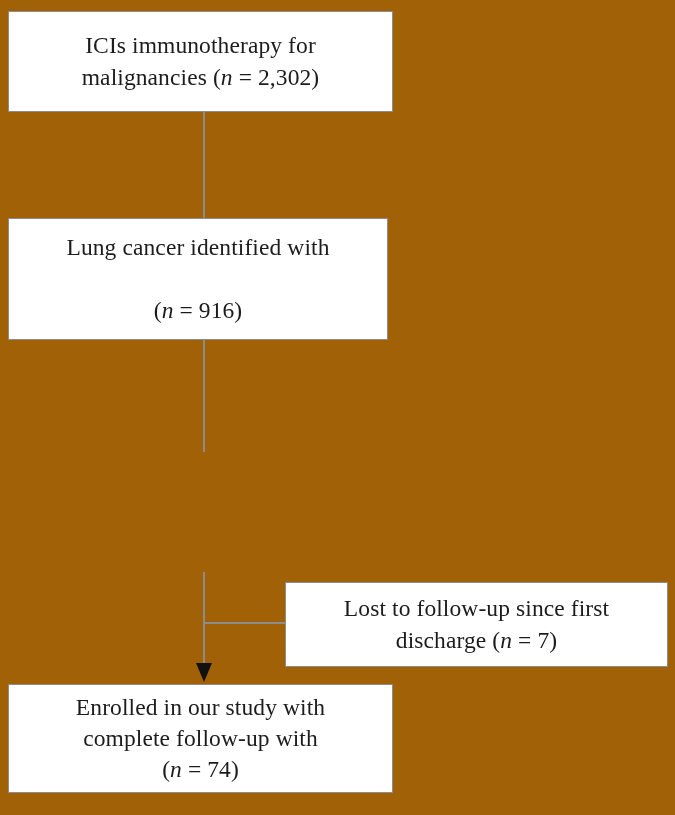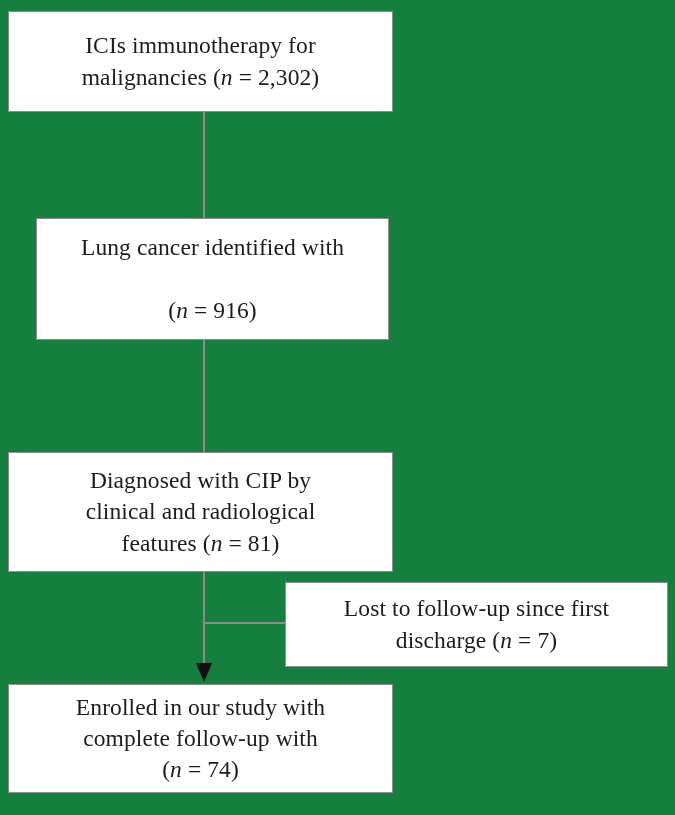--- a/index.html
+++ b/index.html
@@ -9,21 +9,21 @@
     background: #ffffff;
   }
   body {
     font-family: "Liberation Serif", "DejaVu Serif", serif;
     color: #1a1a1a;
   }
   #flow-canvas {
     position: relative;
     width: 675px;
     height: 815px;
-    background: #15803d;
+    background: #a16207;
     overflow: hidden;
   }
   .node-box {
     position: absolute;
     box-sizing: border-box;
     border: 1.6px solid #8c8c8c;
     background: #ffffff;
     display: flex;
     align-items: center;
     justify-content: center;
@@ -35,21 +35,21 @@
     letter-spacing: 0.1px;
     color: #1c1c1c;
     padding: 0 10px;
     white-space: pre-line;
   }
   .n-italic {
     font-style: italic;
   }
   
   #box-source      { left: 8px;   top: 11px;  width: 385px; height: 101px; }
-  #box-pathology   { left: 8px;   top: 218px; width: 353px; height: 122px; margin-left: 28px; }
+  #box-pathology   { left: 8px;   top: 218px; width: 380px; height: 122px; }
   #box-cip         { left: 8px;   top: 452px; width: 385px; height: 120px; }
   #box-lost        { left: 285px; top: 582px; width: 383px; height: 85px;  }
   #box-enrolled    { left: 8px;   top: 684px; width: 385px; height: 109px; }
 
   
   .connector-v {
     position: absolute;
     width: 2.4px;
     background: #8c8c8c;
   }
@@ -87,23 +87,20 @@
   <div id="arrow-to-enrolled"></div>
 
   <div class="node-box" id="box-source">
     <div class="node-text"><span>ICIs immunotherapy for</span><br><span>malignancies (</span><span class="n-italic">n</span><span> = 2,302)</span></div>
   </div>
 
   <div class="node-box" id="box-pathology">
     <div class="node-text"><span>Lung cancer identified with</span><br><br><span>(</span><span class="n-italic">n</span><span> = 916)</span></div>
   </div>
 
-  <div class="node-box" id="box-cip">
-    <div class="node-text"><span>Diagnosed with CIP by</span><br><span>clinical and radiological</span><br><span>features (</span><span class="n-italic">n</span><span> = 81)</span></div>
-  </div>
 
   <div class="node-box" id="box-lost">
     <div class="node-text"><span>Lost to follow-up since first</span><br><span>discharge (</span><span class="n-italic">n</span><span> = 7)</span></div>
   </div>
 
   <div class="node-box" id="box-enrolled">
     <div class="node-text"><span>Enrolled in our study with</span><br><span>complete follow-up with</span><br><span>(</span><span class="n-italic">n</span><span> = 74)</span></div>
   </div>
 
 </div>

